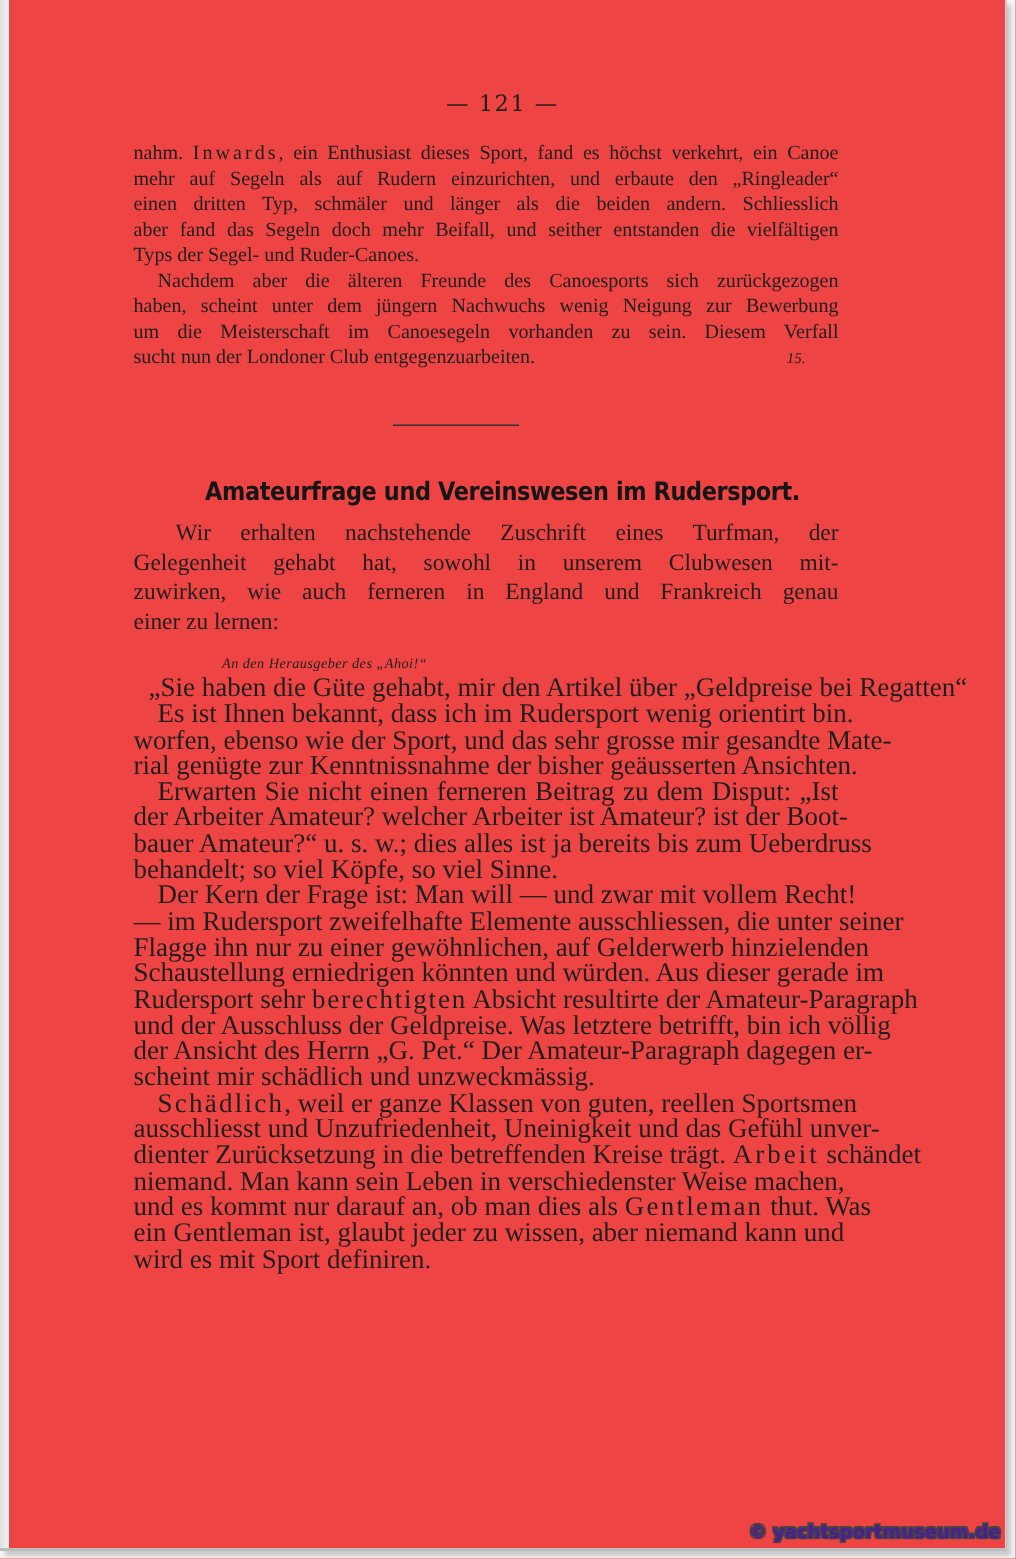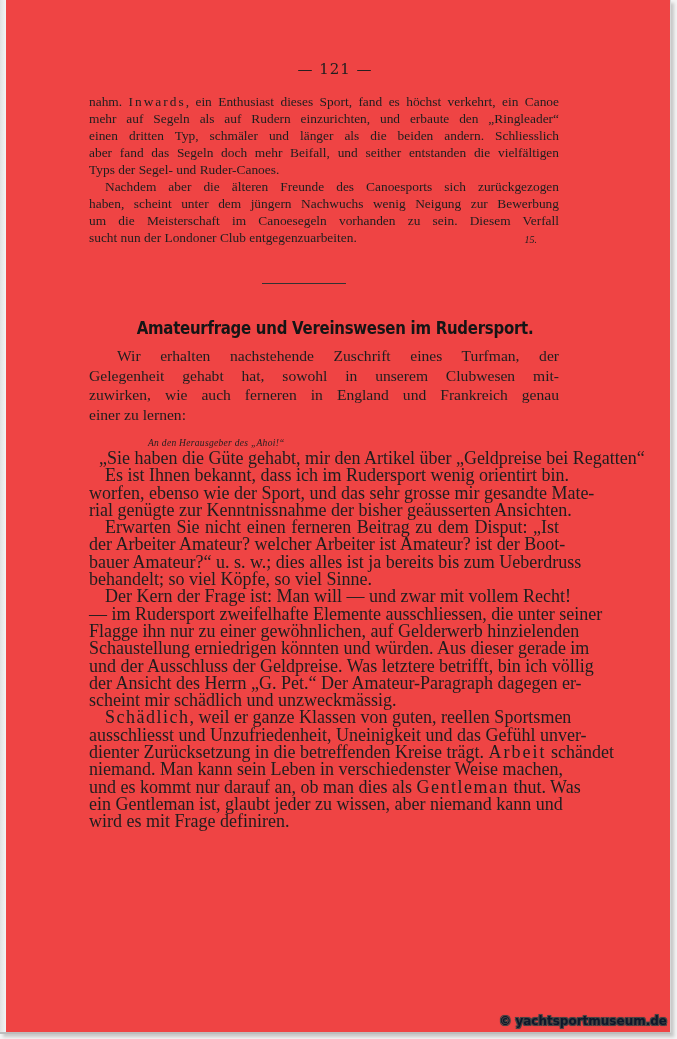--- a/index.html
+++ b/index.html
@@ -49,21 +49,21 @@
   .big .line { font-size: 15.6px; line-height: 19.5px; height: 19.5px; }
   .salutation {
     position: absolute; left: 148px; top: 438px;
     font-family: "Liberation Serif", serif; font-style: italic; font-size: 9.5px;
     letter-spacing: 0.3px;
   }
   .body2 .line { font-size: 18px; line-height: 17.3px; height: 17.3px; }
   .watermark {
     position: absolute; right: 10px; bottom: 11px;
     font-family: "DejaVu Sans", "Liberation Sans", sans-serif;
-    font-size: 12px; font-weight: bold; color: #0f172a;
+    font-size: 12px; font-weight: bold; color: #4c1d95;
     text-shadow: -1px -1px 0 #444, 1px -1px 0 #444, -1px 1px 0 #444, 1px 1px 0 #444, 0 0 2px #333;
   }
 </style>
 </head>
 <body>
 
 <div class="page">
   <div class="left-edge"></div>
 
   <div class="page-number">— 121 —</div>
@@ -99,26 +99,27 @@
     <div class="line">worfen, ebenso wie der Sport, und das sehr grosse mir gesandte Mate-</div>
     <div class="line last">rial genügte zur Kenntnissnahme der bisher geäusserten Ansichten.</div>
     <div class="line indent">Erwarten Sie nicht einen ferneren Beitrag zu dem Disput: „Ist</div>
     <div class="line">der Arbeiter Amateur? welcher Arbeiter ist Amateur? ist der Boot-</div>
     <div class="line">bauer Amateur?“ u. s. w.; dies alles ist ja bereits bis zum Ueberdruss</div>
     <div class="line last">behandelt; so viel Köpfe, so viel Sinne.</div>
     <div class="line indent">Der Kern der Frage ist: Man will — und zwar mit vollem Recht!</div>
     <div class="line">— im Rudersport zweifelhafte Elemente ausschliessen, die unter seiner</div>
     <div class="line">Flagge ihn nur zu einer gewöhnlichen, auf Gelderwerb hinzielenden</div>
     <div class="line">Schaustellung erniedrigen könnten und würden. Aus dieser gerade im</div>
+    <div class="line"><span>Rudersport sehr </span><span class="sp" style="letter-spacing:1.2px;">berechtigten</span><span> Absicht resultirte der Amateur-Paragraph</span></div>
     <div class="line">und der Ausschluss der Geldpreise. Was letztere betrifft, bin ich völlig</div>
     <div class="line">der Ansicht des Herrn „G. Pet.“ Der Amateur-Paragraph dagegen er-</div>
     <div class="line last">scheint mir schädlich und unzweckmässig.</div>
     <div class="line indent"><span></span><span class="sp" style="letter-spacing:1.5px;">Schädlich</span><span>, weil er ganze Klassen von guten, reellen Sportsmen</span></div>
     <div class="line">ausschliesst und Unzufriedenheit, Uneinigkeit und das Gefühl unver-</div>
     <div class="line"><span>dienter Zurücksetzung in die betreffenden Kreise trägt. </span><span class="sp" style="letter-spacing:2px;">Arbeit</span><span> schändet</span></div>
     <div class="line">niemand. Man kann sein Leben in verschiedenster Weise machen,</div>
     <div class="line"><span>und es kommt nur darauf an, ob man dies als </span><span class="sp" style="letter-spacing:1.5px;">Gentleman</span><span> thut. Was</span></div>
     <div class="line">ein Gentleman ist, glaubt jeder zu wissen, aber niemand kann und</div>
-    <div class="line last">wird es mit Frage definiren.</div>
+    <div class="line last">wird es mit Sport definiren.</div>
   </div>
 </div>
 
 <div class="watermark">© yachtsportmuseum.de</div>
 
 </body></html>

